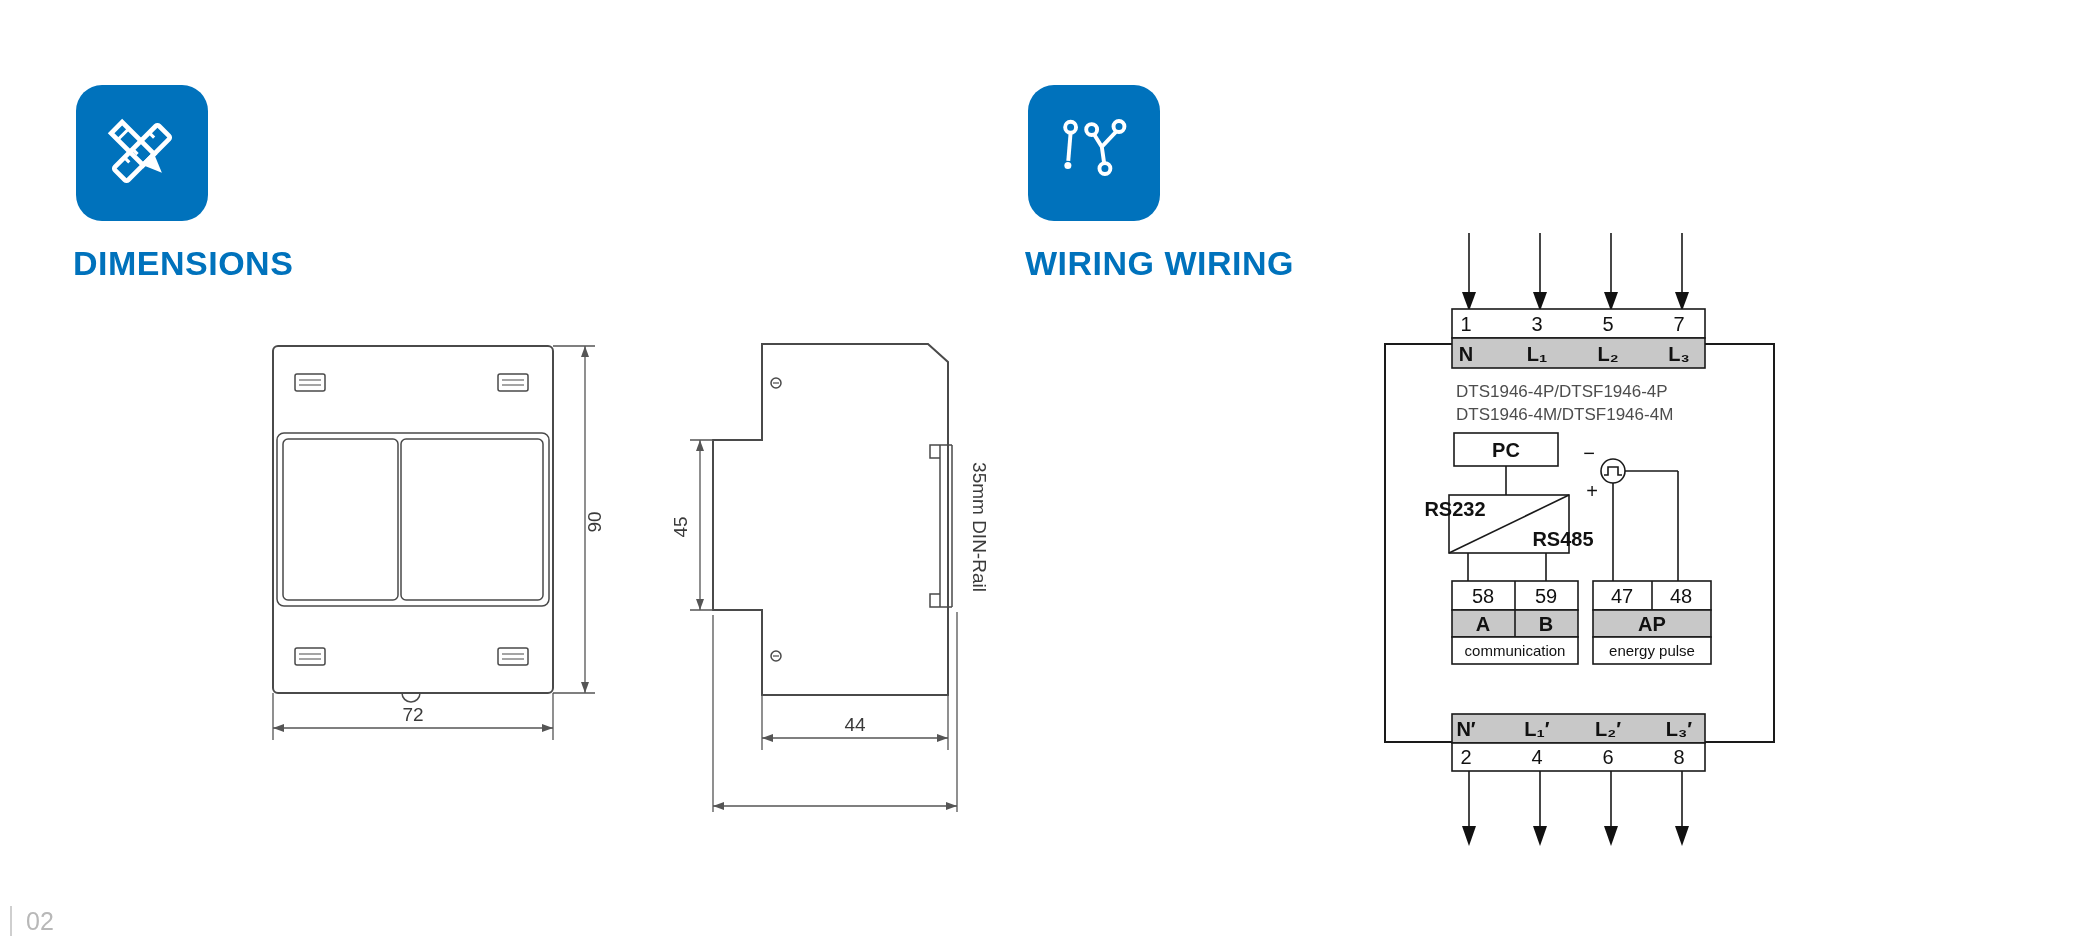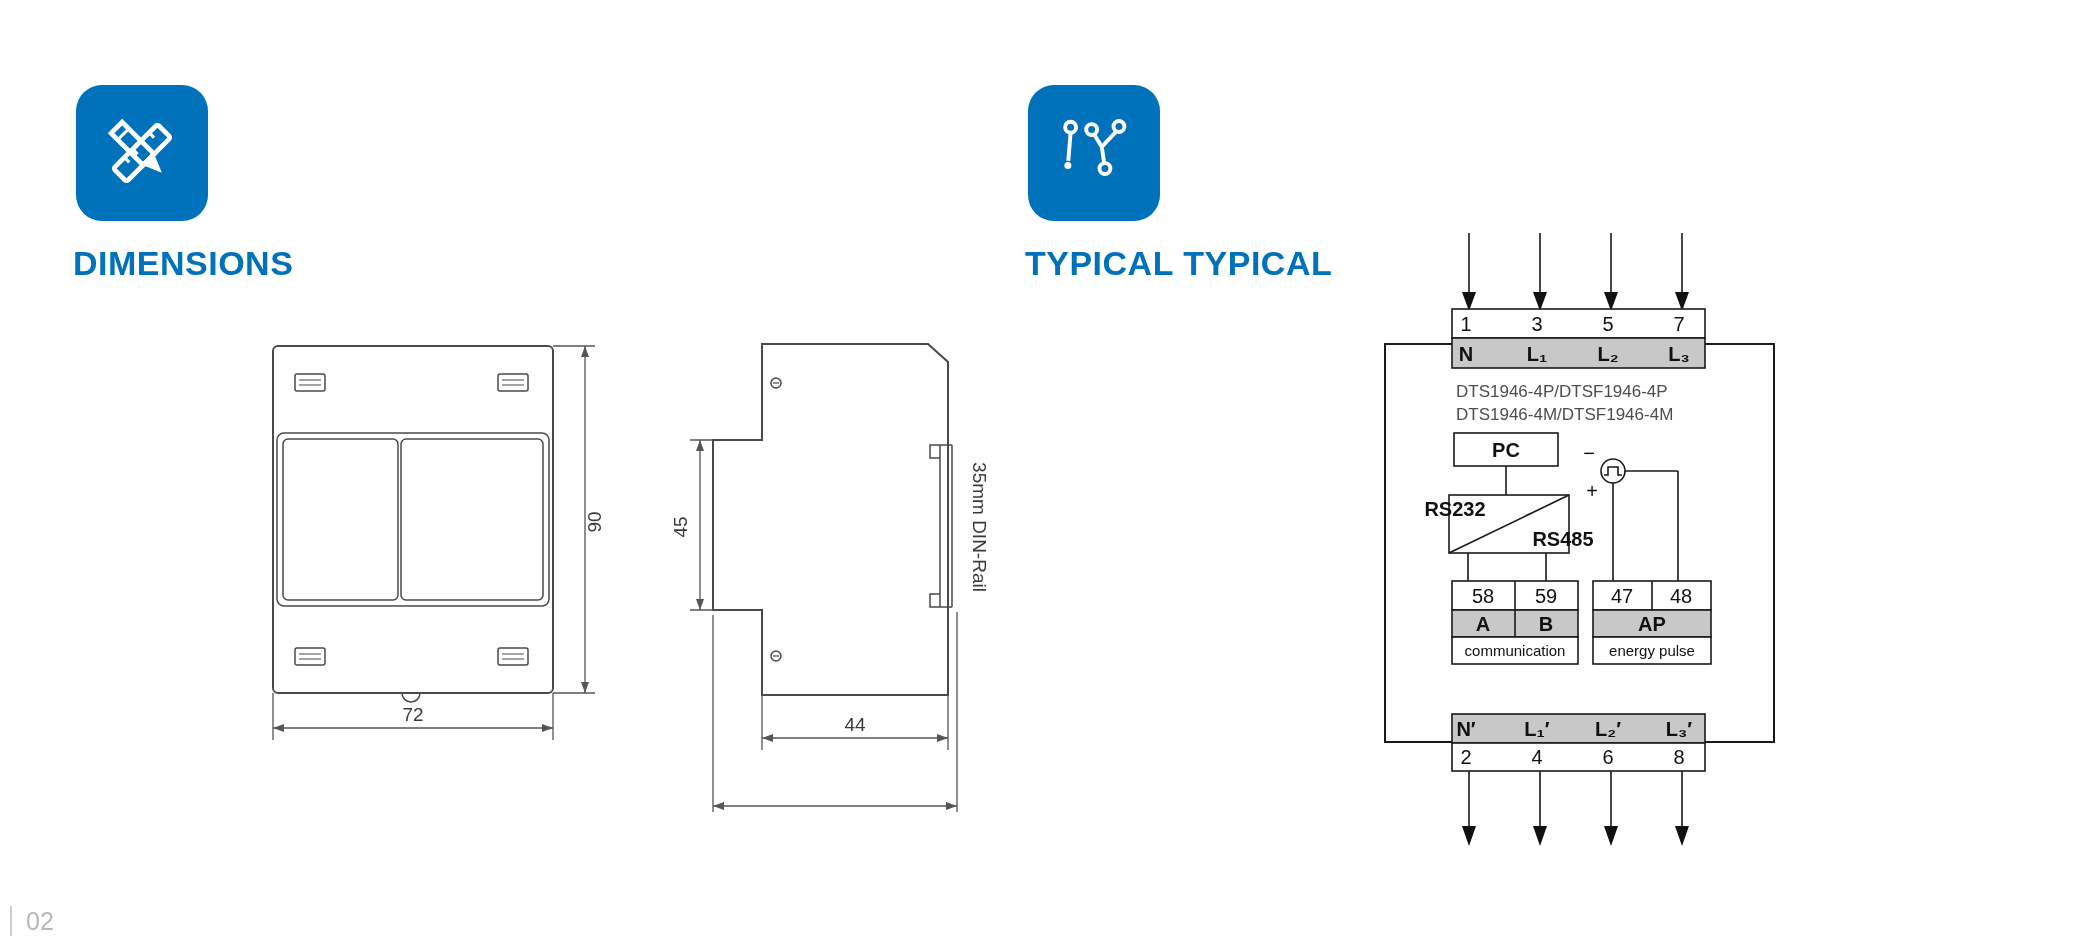--- a/index.html
+++ b/index.html
@@ -154,21 +154,21 @@
         <circle cx="20" cy="17" r="7" fill="none" stroke="#ffffff" stroke-width="5"></circle>
         <line x1="20" y1="24" x2="17" y2="60" stroke="#ffffff" stroke-width="5"></line>
         <circle cx="16.5" cy="66" r="4.5" fill="#ffffff"></circle>
         <circle cx="47" cy="20" r="7" fill="none" stroke="#ffffff" stroke-width="5"></circle>
         <circle cx="82" cy="16" r="7" fill="none" stroke="#ffffff" stroke-width="5"></circle>
         <circle cx="64" cy="70" r="7" fill="none" stroke="#ffffff" stroke-width="5"></circle>
         <path d="M50 26 L60 42 L79 22 M60 42 L63 63" fill="none" stroke="#ffffff" stroke-width="5"></path>
       </svg>
     </div>
 
-    <h2 class="section-title" id="wire-title">TYPICAL TYPICAL</h2>
+    <h2 class="section-title" id="wire-title">WIRING WIRING</h2>
 
     <svg id="wiring-svg" class="drawing" width="420" height="636" viewBox="1370 222 420 636">
 
       <rect class="w-box" x="1385" y="344" width="389" height="398"></rect>
 
       <g>
         <path class="w-line" stroke-width="3" d="M1469 233 V294 M1540 233 V294 M1611 233 V294 M1682 233 V294"></path>
         <polygon class="w-arrow" points="1462,292 1476,292 1469,311"></polygon>
         <polygon class="w-arrow" points="1533,292 1547,292 1540,311"></polygon>
         <polygon class="w-arrow" points="1604,292 1618,292 1611,311"></polygon>

